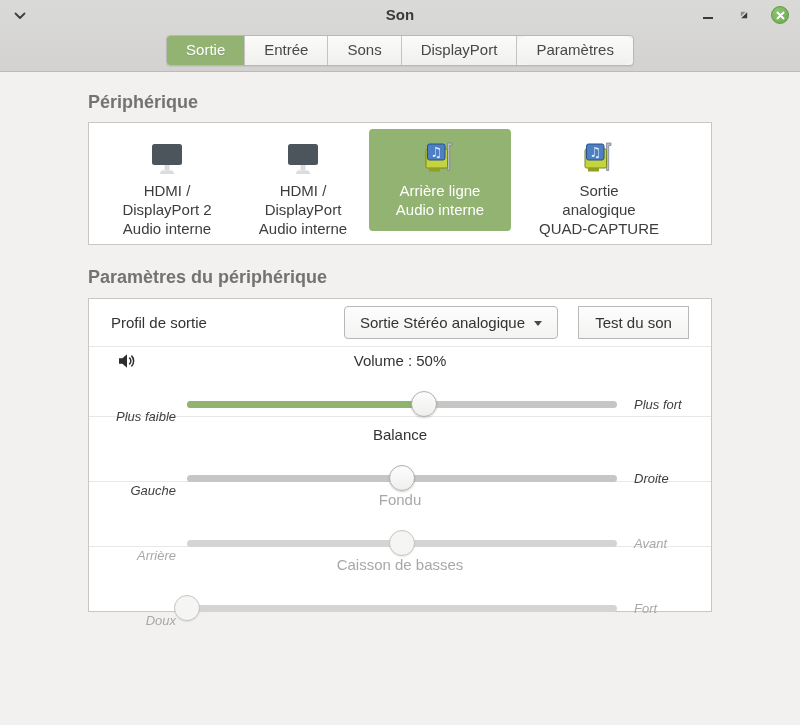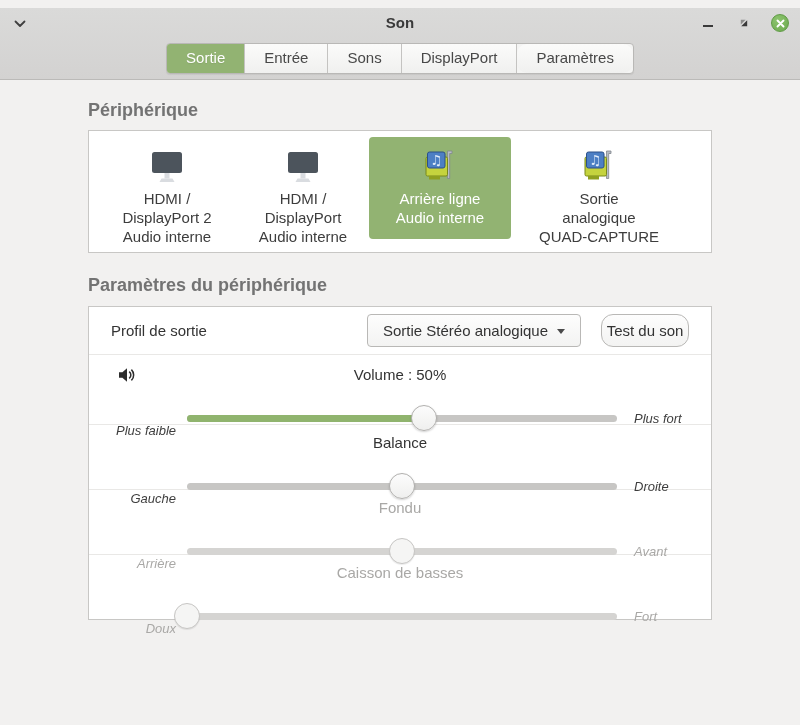--- a/index.html
+++ b/index.html
@@ -6,21 +6,21 @@
   html,body { width:800px; height:725px; }
   body {
     font-family:"Liberation Sans", sans-serif;
     background:#f2f1f0;
     overflow:hidden;
     -webkit-font-smoothing:antialiased;
   }
   .window { width:800px; height:725px; position:relative; background:#f2f1f0; }
 
   
-  .header { height:72px; background:linear-gradient(#dadad9,#d3d2d1); border-bottom:1px solid #bbbab8;margin-top:8px; }
+  .header { height:72px; background:linear-gradient(#dadad9,#d3d2d1); border-bottom:1px solid #bbbab8; }
   .titlebar { height:30px; position:relative; display:flex; align-items:center; }
   .menu-btn { position:absolute; left:10px; top:9px; width:20px; height:14px; display:flex; align-items:center; justify-content:center; cursor:pointer; }
   .win-title { position:absolute; left:0; right:0; text-align:center; font-size:15px; font-weight:bold; color:#3a3a3a; top:6px; }
   .win-controls { position:absolute; right:10px; top:0; height:30px; display:flex; align-items:center; gap:16px; }
   .wc { width:20px; height:20px; display:flex; align-items:center; justify-content:center; cursor:pointer; }
   .min-glyph { width:10px; height:2px; background:#3a3a3a; margin-top:6px; }
   .close-btn { width:18px; height:18px; border-radius:50%; background:radial-gradient(circle at 35% 30%, #8cc46e, #6ca94e); border:1px solid #5f9b45; display:flex; align-items:center; justify-content:center; }
 
   .tabstrip { height:42px; display:flex; justify-content:center; align-items:flex-start; }
   .tabgroup { display:inline-flex; border:1px solid #b9b8b6; border-radius:4px; overflow:hidden; margin-top:5px; background:#f4f4f3; box-shadow:0 1px 1px rgba(0,0,0,.06); }
@@ -44,26 +44,26 @@
   .tile.selected .tline { color:#ffffff; }
   .tw0 { width:140px; } .tw1 { width:132px; } .tw2 { width:142px; } .tw3 { width:176px; }
 
   
   .prow { height:47px; display:flex; align-items:center; padding:0 22px; }
   .prow-label { flex:1; font-size:15px; color:#333333; }
   .dropdown { width:214px; height:33px; border:1px solid #b9b8b6; border-radius:4px;
     background:linear-gradient(#fdfdfd,#f3f3f2); display:flex; align-items:center; justify-content:center;
     gap:9px; font-size:15px; color:#333333; cursor:pointer; }
   .caret { width:0; height:0; border-left:4.5px solid transparent; border-right:4.5px solid transparent; border-top:5.5px solid #4a4a4a; margin-top:2px; }
-  .push-btn { width:88px; height:33px; margin-left:20px; border:1px solid #b9b8b6; border-radius:12px;
+  .push-btn { width:111px; height:33px; margin-left:20px; border:1px solid #b9b8b6; border-radius:0;
     background:linear-gradient(#fdfdfd,#f3f3f2); display:flex; align-items:center; justify-content:center;
     font-size:15px; color:#333333; cursor:pointer; }
 
   .srow { border-top:1px solid #e9e8e6; height:65px; padding:9px 22px 0; }
-  .srow.tall { height:70px; padding-top:11px; }
+  .srow.tall { height:70px; padding-top:5px; }
   .srow-head { position:relative; height:21px; text-align:center; font-size:15px; color:#333333; }
   .spk { position:absolute; left:7px; top:1px; }
   .slider-line { display:flex; align-items:center; margin-top:11px; }
   .elabel { font-style:italic; font-size:13px; color:#3e3e3e; white-space:nowrap; }
   .elabel.l { width:65px; text-align:right; margin-right:11px;margin-top:25px; }
   .elabel.r { width:55px; text-align:left; margin-left:17px; }
   .track { flex:1; height:7px; border-radius:4px; background:#c7c6c4; position:relative; cursor:pointer; }
   .fill { position:absolute; left:0; top:0; bottom:0; background:#90b46e; border-radius:4px; }
   .thumb { position:absolute; top:50%; width:26px; height:26px; border-radius:50%;
     background:linear-gradient(#fcfcfc,#efefee); border:1px solid #b1b0ae;

